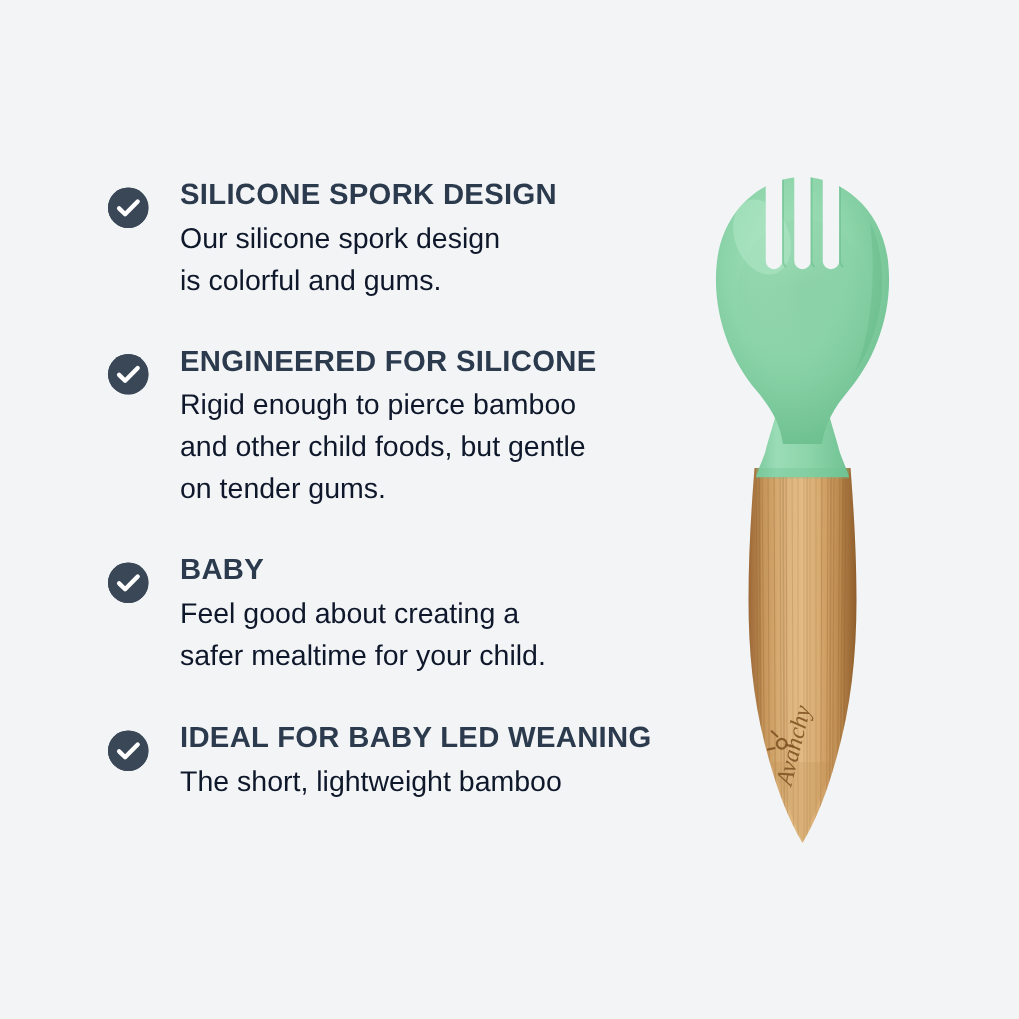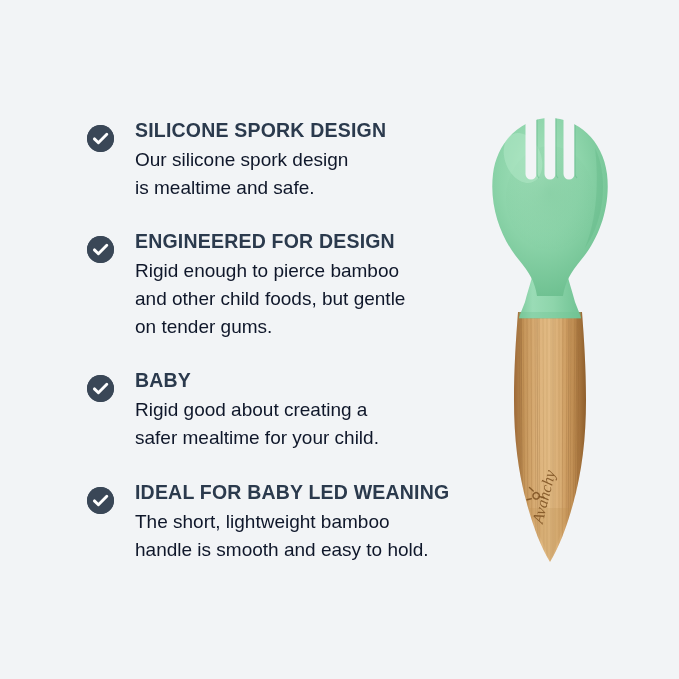--- a/index.html
+++ b/index.html
@@ -11,21 +11,20 @@
     height: 679px;
     background: #f2f4f6;
     font-family: "Liberation Sans", sans-serif;
     overflow: hidden;
     position: relative;
   }
   #page {
     position: absolute;
     inset: 0;
     background: #f2f4f6;
-    margin-left: 15px;
   }
 
   
   .features {
     position: absolute;
     left: 72px;
     top: 118px;
     width: 400px;
   }
   .feature {
@@ -101,64 +100,63 @@
     <div class="feature f1">
       <span class="check-icon">
         <svg viewBox="0 0 27 27" xmlns="http://www.w3.org/2000/svg">
           <circle cx="13.5" cy="13.5" r="13.5" fill="#3a4757"></circle>
           <path d="M7.4 13.9 L11.4 17.8 L19.8 9.3" fill="none" stroke="#ffffff" stroke-width="2.9" stroke-linecap="round" stroke-linejoin="round"></path>
         </svg>
       </span>
       <p class="feature-title">SILICONE SPORK DESIGN</p>
       <div class="feature-body">
         <span class="ln">Our silicone spork design</span>
-        <span class="ln">is mealtime and safe.</span>
+        <span class="ln">is colorful and gums.</span>
       </div>
     </div>
 
     <div class="feature f2">
       <span class="check-icon">
         <svg viewBox="0 0 27 27" xmlns="http://www.w3.org/2000/svg">
           <circle cx="13.5" cy="13.5" r="13.5" fill="#3a4757"></circle>
           <path d="M7.4 13.9 L11.4 17.8 L19.8 9.3" fill="none" stroke="#ffffff" stroke-width="2.9" stroke-linecap="round" stroke-linejoin="round"></path>
         </svg>
       </span>
-      <p class="feature-title">ENGINEERED FOR DESIGN</p>
+      <p class="feature-title">ENGINEERED FOR SILICONE</p>
       <div class="feature-body">
         <span class="ln">Rigid enough to pierce bamboo</span>
         <span class="ln">and other child foods, but gentle</span>
         <span class="ln">on tender gums.</span>
       </div>
     </div>
 
     <div class="feature f3">
       <span class="check-icon">
         <svg viewBox="0 0 27 27" xmlns="http://www.w3.org/2000/svg">
           <circle cx="13.5" cy="13.5" r="13.5" fill="#3a4757"></circle>
           <path d="M7.4 13.9 L11.4 17.8 L19.8 9.3" fill="none" stroke="#ffffff" stroke-width="2.9" stroke-linecap="round" stroke-linejoin="round"></path>
         </svg>
       </span>
       <p class="feature-title">BABY</p>
       <div class="feature-body">
-        <span class="ln">Rigid good about creating a</span>
+        <span class="ln">Feel good about creating a</span>
         <span class="ln">safer mealtime for your child.</span>
       </div>
     </div>
 
     <div class="feature f4">
       <span class="check-icon">
         <svg viewBox="0 0 27 27" xmlns="http://www.w3.org/2000/svg">
           <circle cx="13.5" cy="13.5" r="13.5" fill="#3a4757"></circle>
           <path d="M7.4 13.9 L11.4 17.8 L19.8 9.3" fill="none" stroke="#ffffff" stroke-width="2.9" stroke-linecap="round" stroke-linejoin="round"></path>
         </svg>
       </span>
       <p class="feature-title">IDEAL FOR BABY LED WEANING</p>
       <div class="feature-body">
         <span class="ln">The short, lightweight bamboo</span>
-        <span class="ln">handle is smooth and easy to hold.</span>
       </div>
     </div>
 
   </div>
 
   <div class="product">
     <svg viewBox="0 0 150 480" xmlns="http://www.w3.org/2000/svg">
       <defs>
 
         <radialGradient id="gSil" cx="42%" cy="32%" r="72%">

